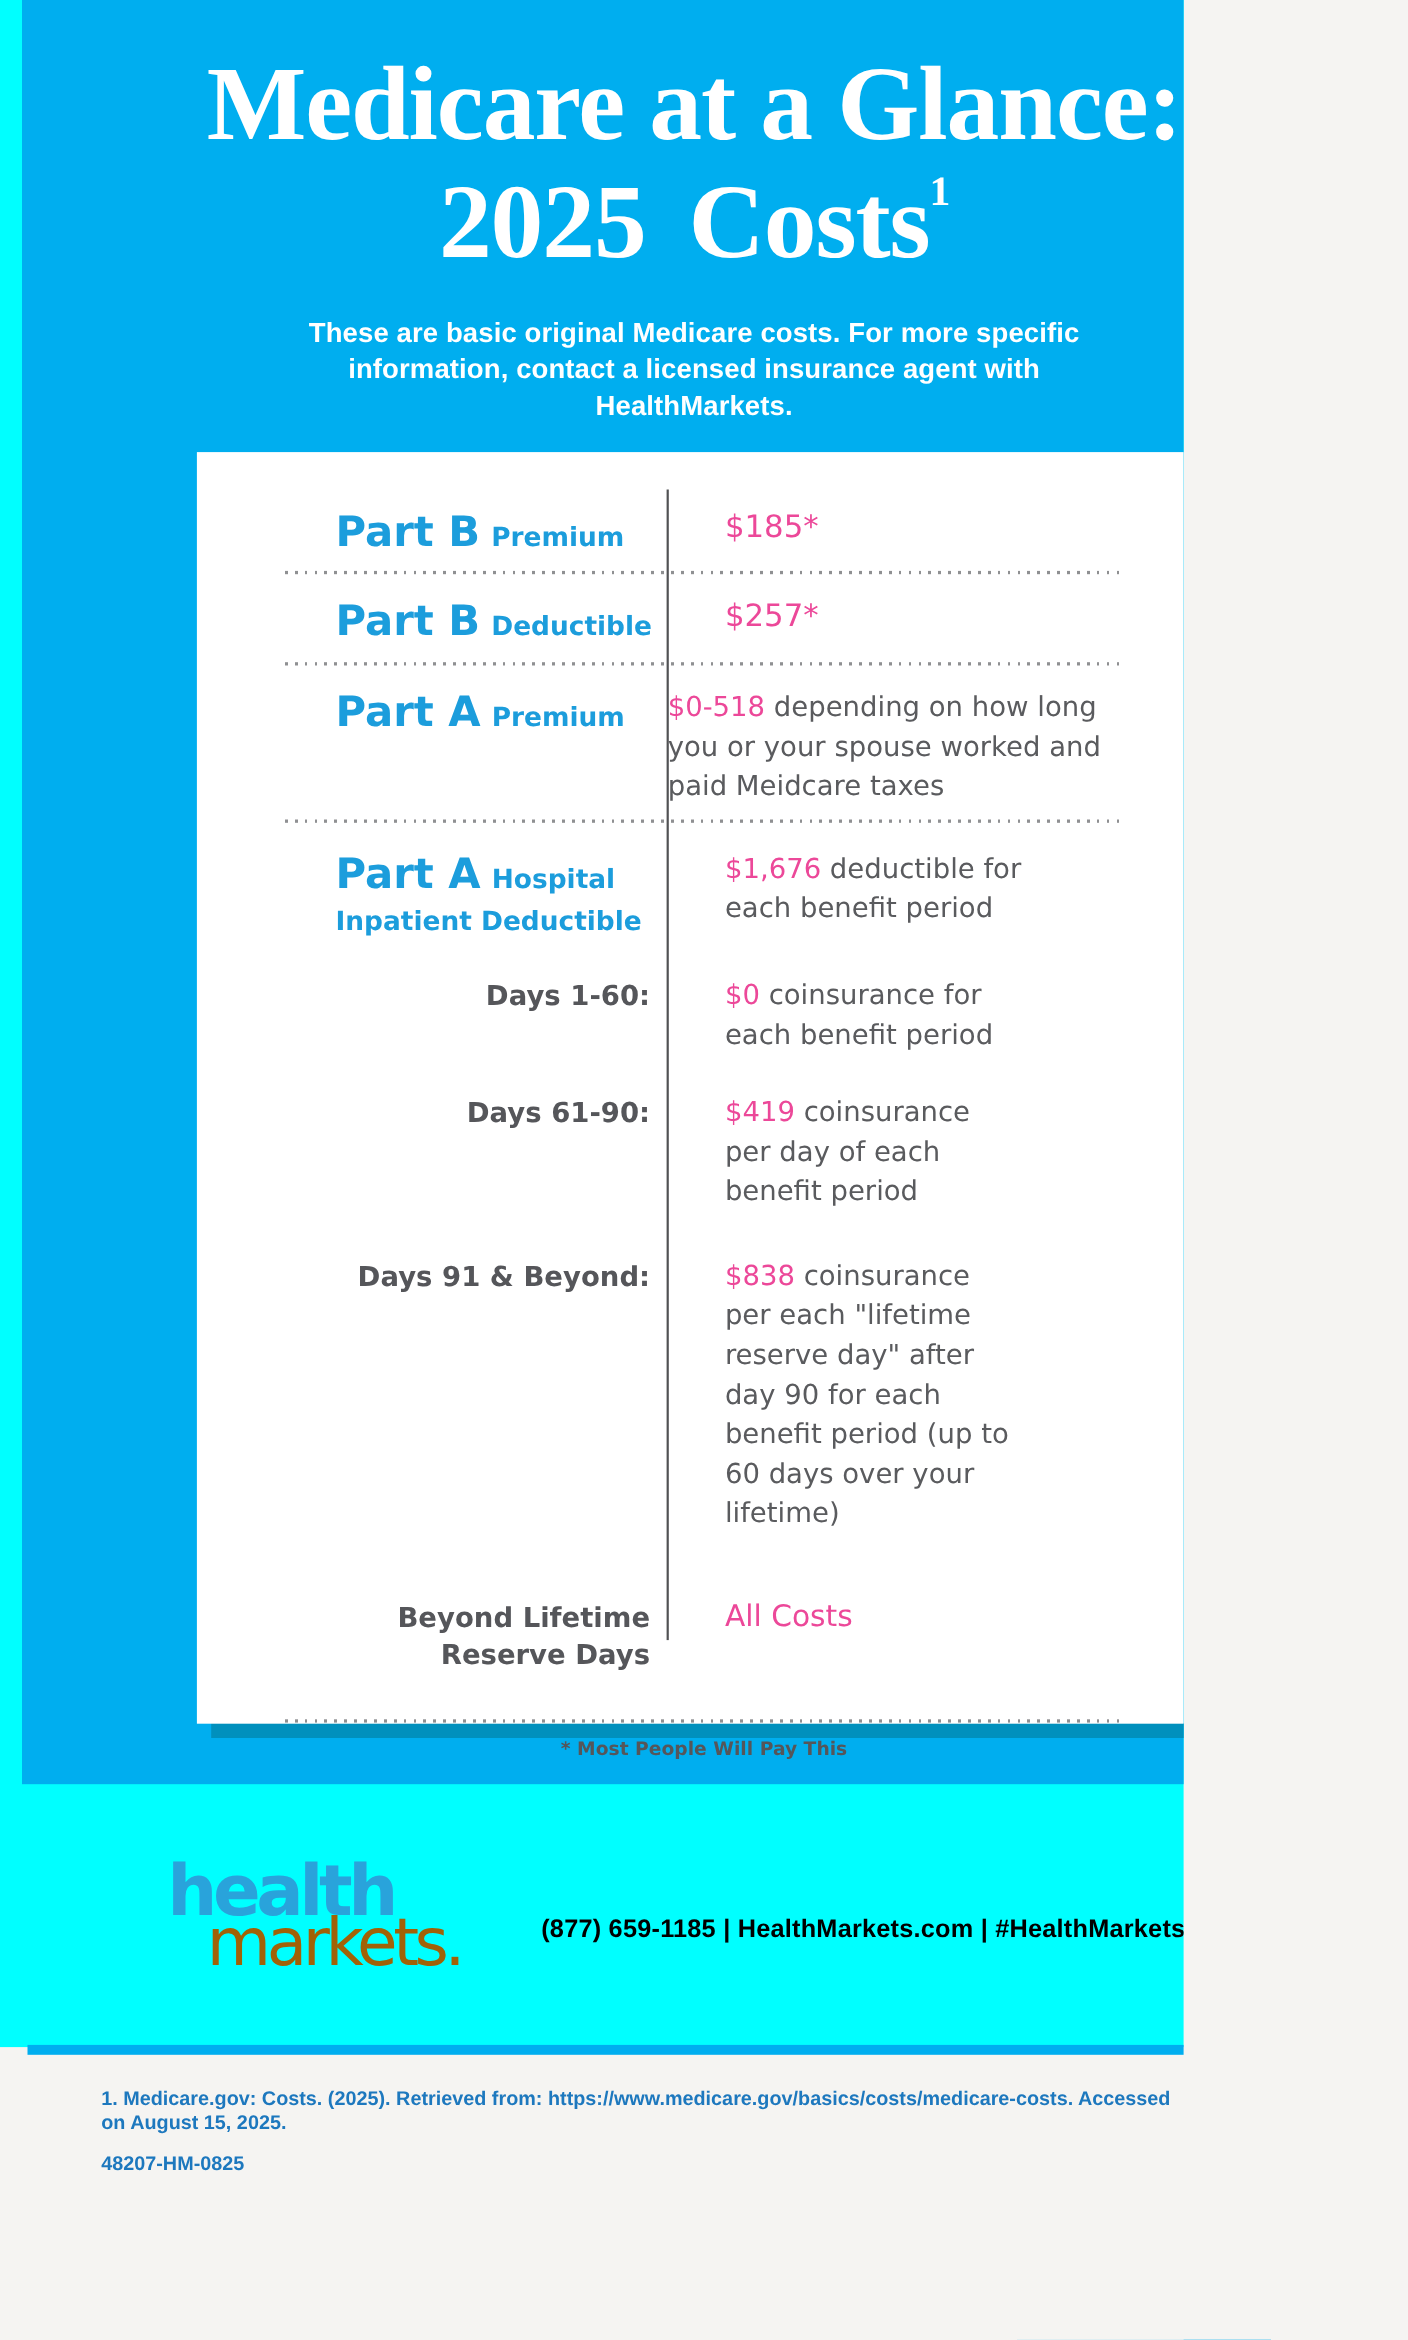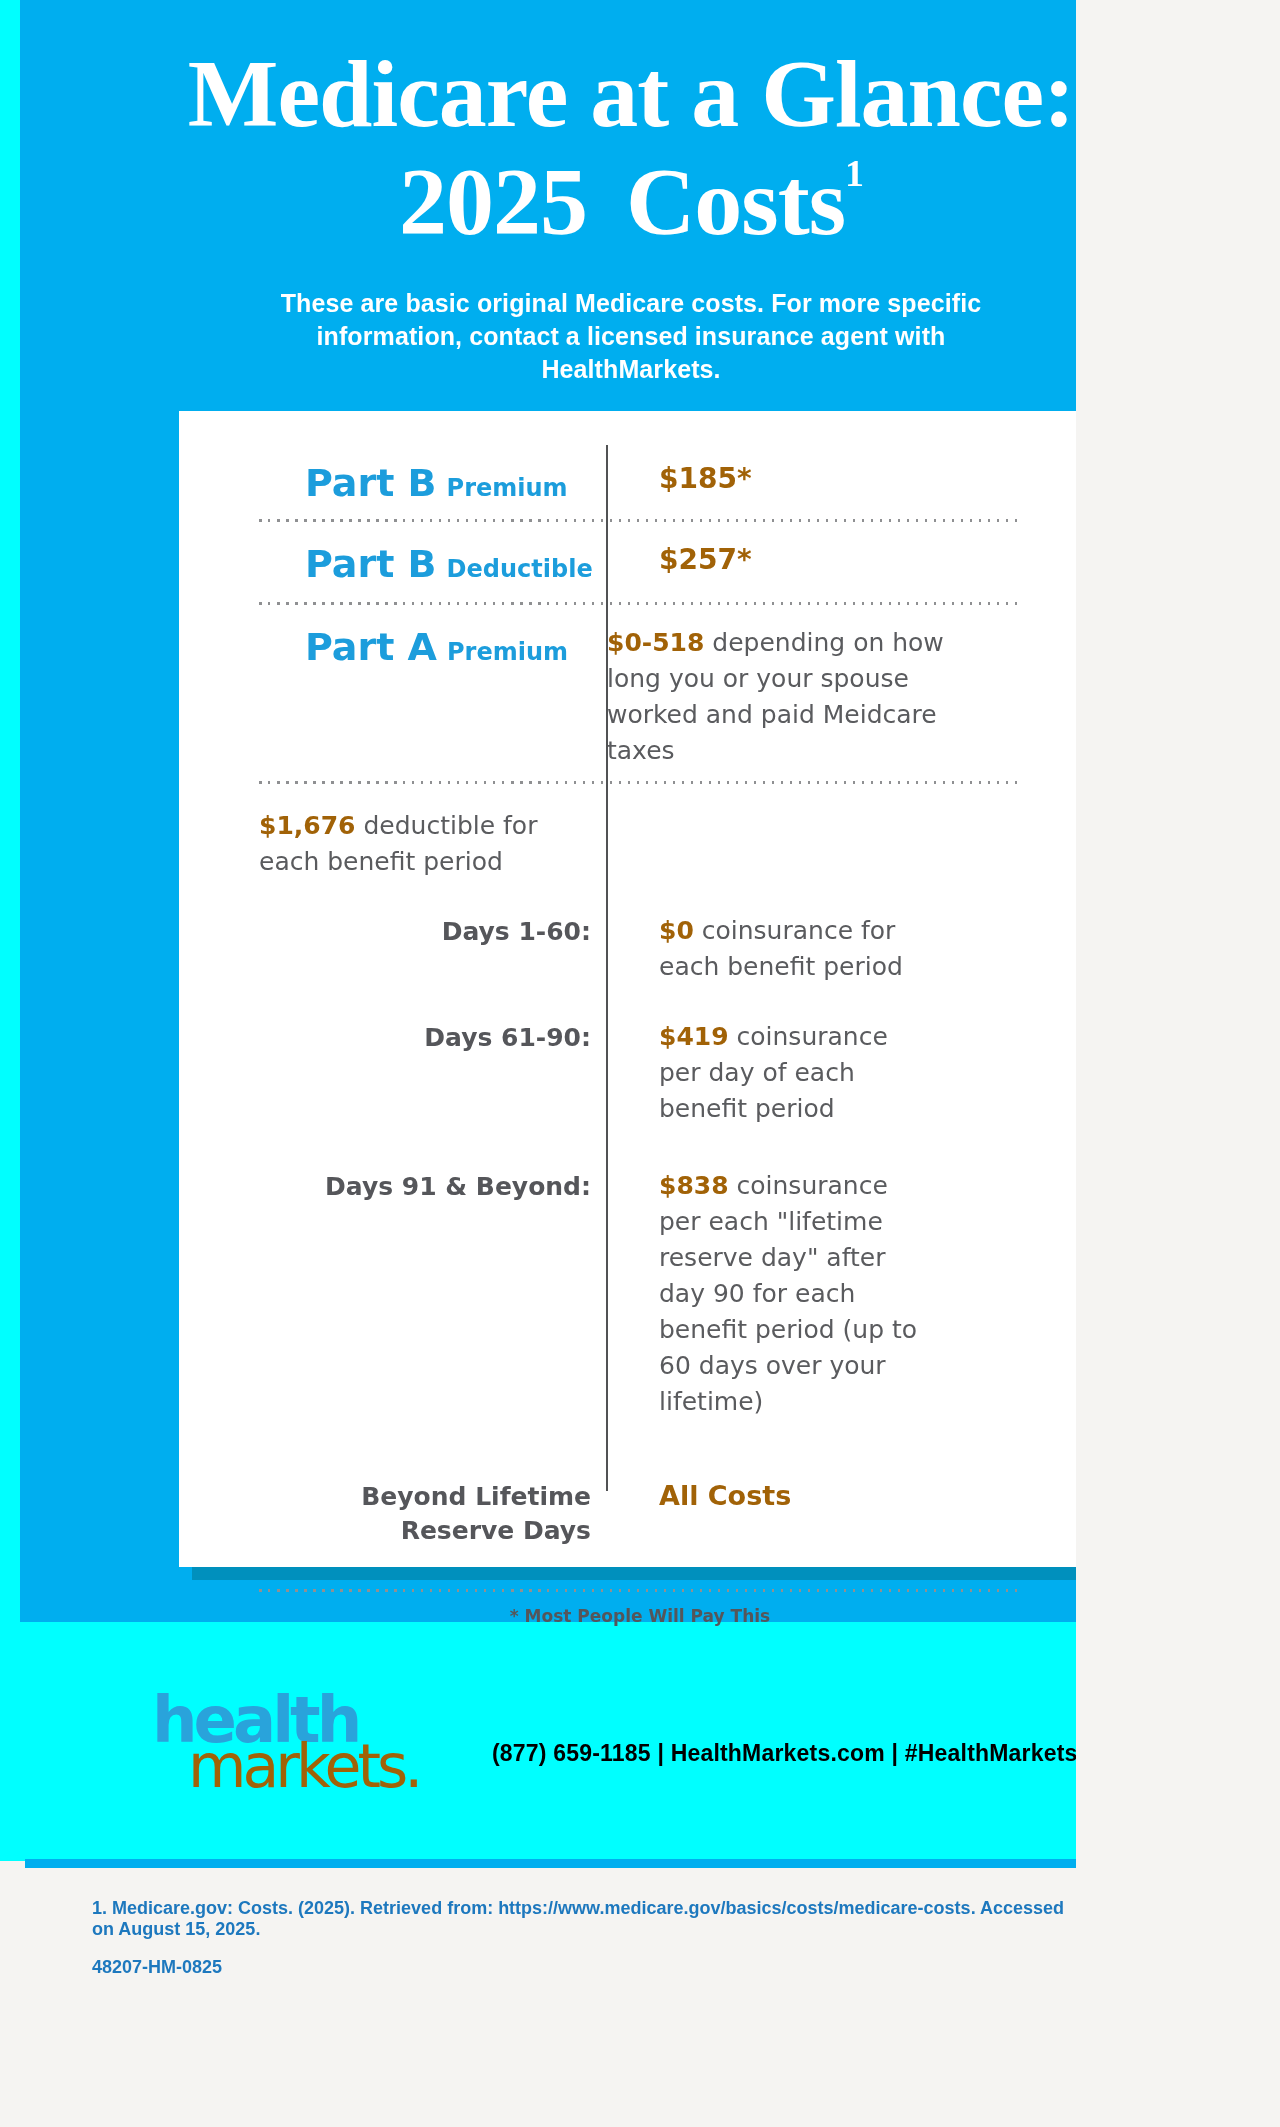--- a/index.html
+++ b/index.html
@@ -49,21 +49,21 @@
   .part-main { font-weight:bold; font-size:38px; line-height:44px; font-family:"DejaVu Sans", sans-serif; }
   .part-sub  { font-weight:bold; font-size:24px; margin-left:10px; font-family:"DejaVu Sans", sans-serif; }
   .part-sub2 { font-weight:bold; font-size:24px; line-height:34px; margin-top:4px; white-space:nowrap;
                font-family:"DejaVu Sans", sans-serif; }
 
   .day-label { text-align:right; color:#55565a; font-weight:bold; font-size:25px; line-height:34px;
                padding-top:2px; font-family:"DejaVu Sans", sans-serif; }
   .r7 .day-label { max-width:332px; }
 
   .value { font-family:"DejaVu Sans", sans-serif; font-size:25px; line-height:36px; color:#5a5b5e; }
-  .value .val-strong { color:#a16207; font-weight:bold; }
+  .value .val-strong { color:#ec4899; font-weight:normal; }
   .big-val .val-strong { font-size:28px; }
   .all-costs .val-strong { font-size:27px; }
   .w-wide   { max-width:398px; }
   .w-med    { max-width:286px; }
   .w-narrow { max-width:252px; }
   .w-mid    { max-width:268px; }
 
   .asterisk-note { margin-top:14px; text-align:center; color:#55565a; font-weight:bold; font-size:17px;
                    font-family:"DejaVu Sans", sans-serif; }
 
@@ -127,20 +127,24 @@
             <div class="part-label">
               <span class="part-main">Part A</span><span class="part-sub">Premium</span>
             </div>
             <div class="value w-wide">
               <span class="val-strong">$0-518</span><span> depending on how long you or your spouse worked and paid Meidcare taxes</span>
             </div>
           </div>
           <div class="dotted dot3"></div>
 
           <div class="row r3">
+            <div class="part-label">
+              <div><span class="part-main">Part A</span><span class="part-sub">Hospital</span></div>
+              <div class="part-sub2">Inpatient Deductible</div>
+            </div>
             <div class="value w-med">
               <span class="val-strong">$1,676</span><span> deductible for each benefit period</span>
             </div>
           </div>
 
           <div class="row r4">
             <div class="day-label">Days 1-60:</div>
             <div class="value w-narrow">
               <span class="val-strong">$0</span><span> coinsurance for each benefit period</span>
             </div>

